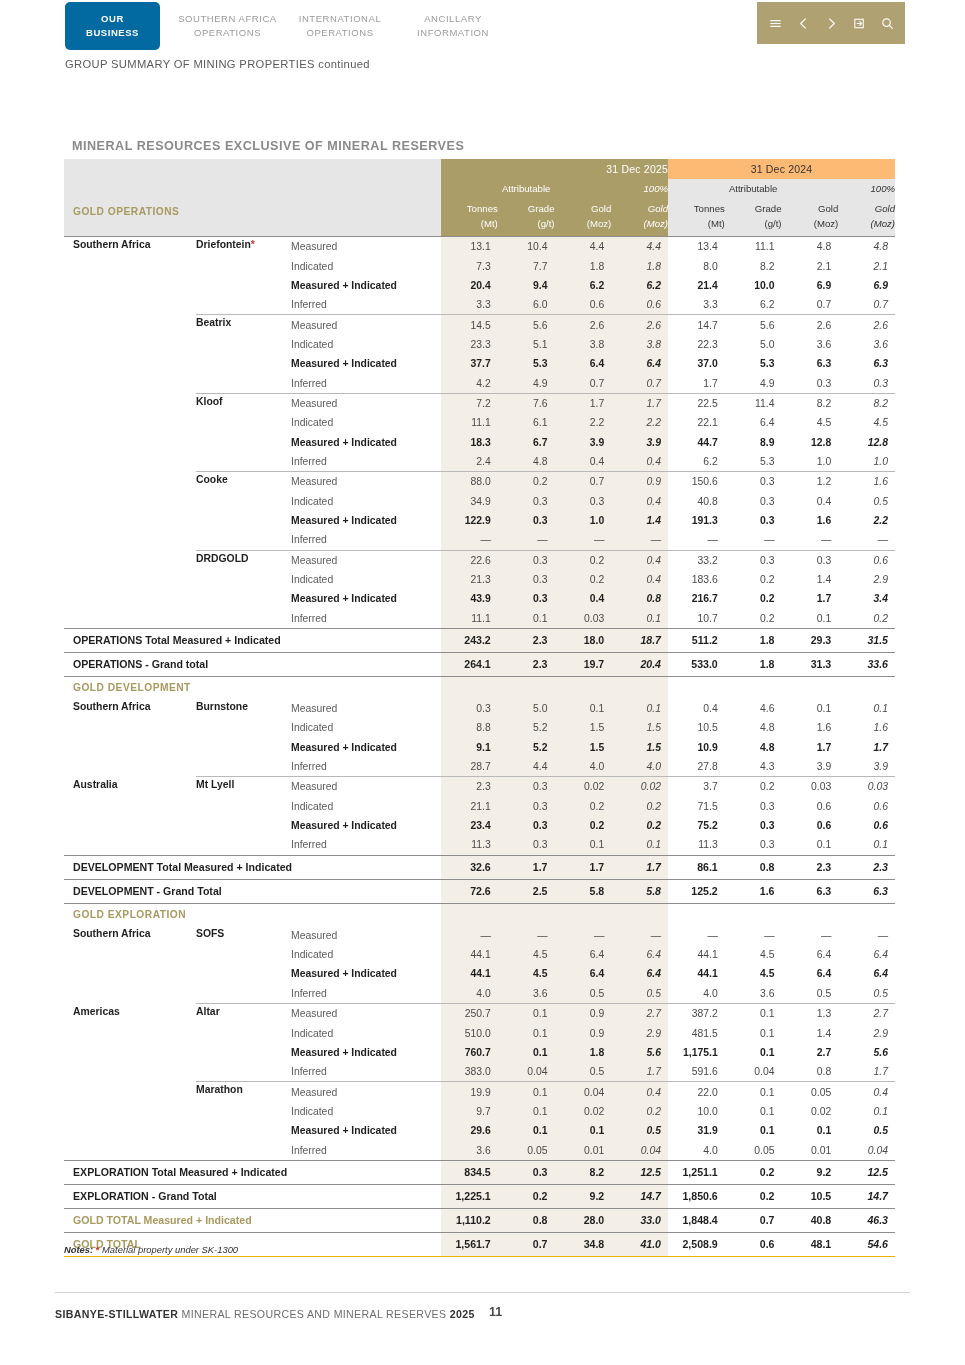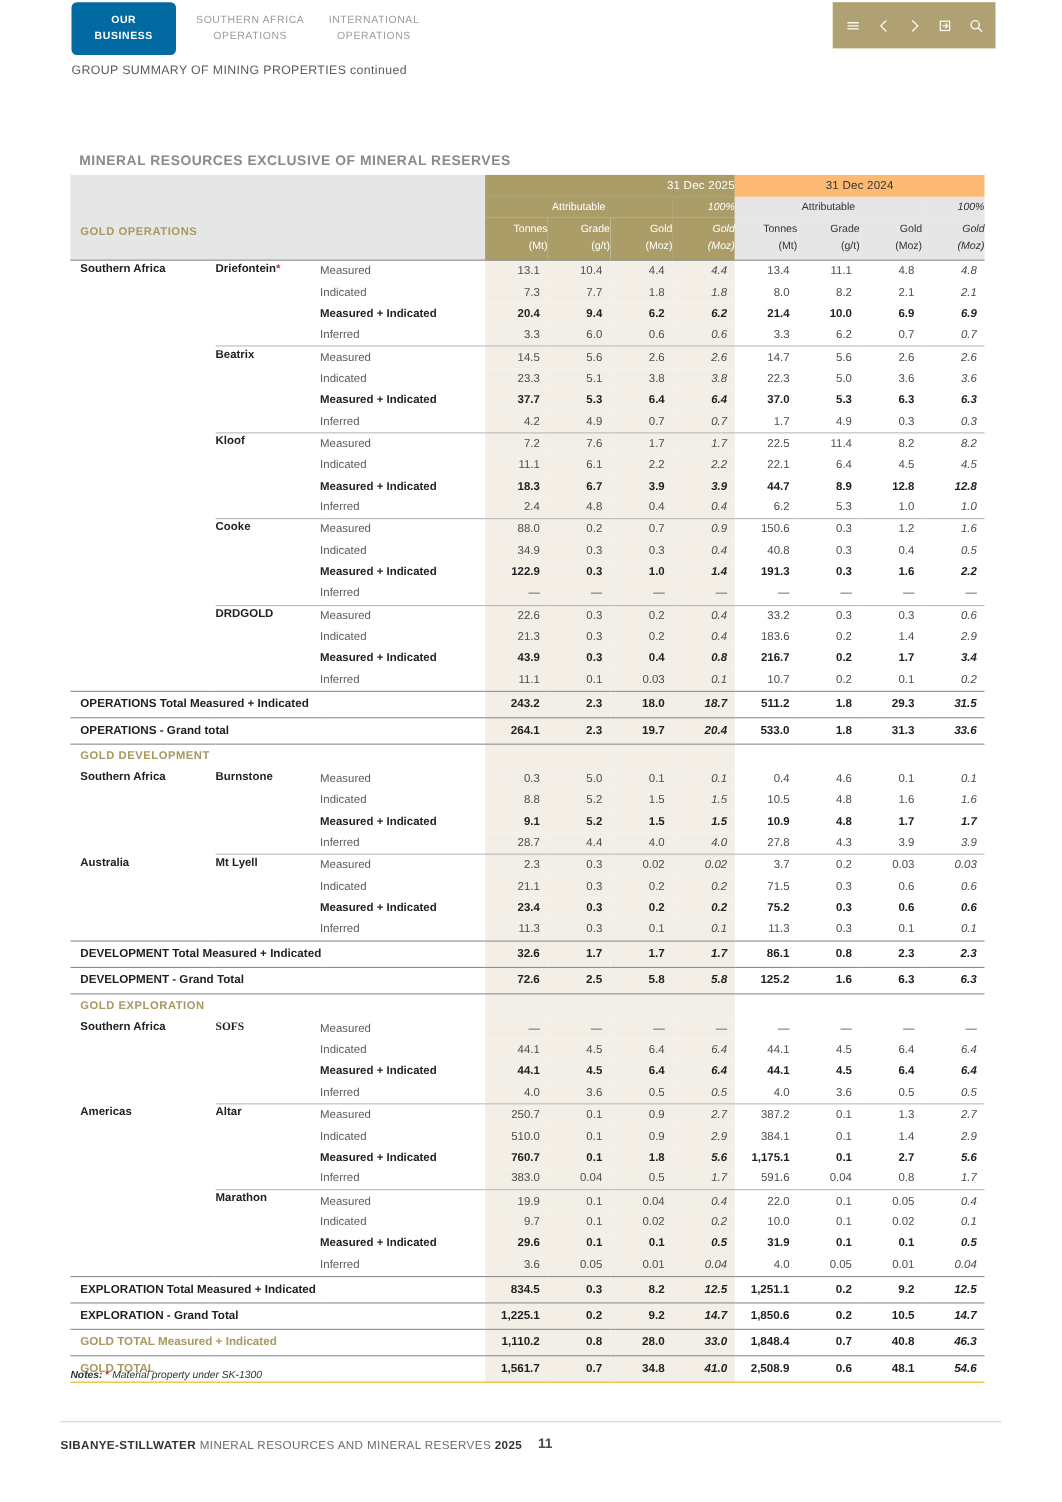--- a/index.html
+++ b/index.html
@@ -159,20 +159,26 @@
   <div class="nav-tab" style="left:170px;width:115px;font-weight:normal;">
     <div>
       <div>SOUTHERN AFRICA</div>
       <div>OPERATIONS</div>
     </div>
   </div>
   <div class="nav-tab" style="left:285px;width:110px;font-weight:normal;">
     <div>
       <div>INTERNATIONAL</div>
       <div>OPERATIONS</div>
+    </div>
+  </div>
+  <div class="nav-tab" style="left:398px;width:110px;font-weight:normal;">
+    <div>
+      <div>ANCILLARY</div>
+      <div>INFORMATION</div>
     </div>
   </div>
 
   <div class="toolbar">
     <svg class="tb-ico" viewBox="0 0 16 16">
       <g stroke="#fff" stroke-width="1.3" stroke-linecap="round">
         <line x1="3" y1="5" x2="13" y2="5"></line>
           <line x1="3" y1="8" x2="13" y2="8"></line>
           <line x1="3" y1="11" x2="13" y2="11"></line>
       </g>
@@ -622,21 +628,21 @@
         <td class="y25"></td>
         <td class="y25"></td>
         <td class="y25"></td>
         <td></td>
         <td></td>
         <td></td>
         <td></td>
       </tr>
       <tr class="drow">
         <td class="reg" rowspan="4" style="vertical-align:top;padding-top:2px;">Southern Africa</td>
-        <td class="mine" rowspan="4" style="vertical-align:top;padding-top:2px;font-family:Liberation Serif, serif;">SOFS</td>
+        <td class="mine" rowspan="4" style="vertical-align:top;padding-top:2px;">SOFS</td>
         <td class="cat">Measured</td>
         <td class="num y25">—</td>
         <td class="num y25">—</td>
         <td class="num y25">—</td>
         <td class="num it y25">—</td>
         <td class="num">—</td>
         <td class="num">—</td>
         <td class="num">—</td>
         <td class="num it">—</td>
       </tr>
@@ -685,21 +691,21 @@
         <td class="num">0.1</td>
         <td class="num">1.3</td>
         <td class="num it">2.7</td>
       </tr>
       <tr class="drow">
         <td class="cat">Indicated</td>
         <td class="num y25">510.0</td>
         <td class="num y25">0.1</td>
         <td class="num y25">0.9</td>
         <td class="num it y25">2.9</td>
-        <td class="num">384.1</td>
+        <td class="num">481.5</td>
         <td class="num">0.1</td>
         <td class="num">1.4</td>
         <td class="num it">2.9</td>
       </tr>
       <tr class="drow">
         <td class="cat b">Measured + Indicated</td>
         <td class="num b y25">760.7</td>
         <td class="num b y25">0.1</td>
         <td class="num b y25">1.8</td>
         <td class="num b it y25">5.6</td>

